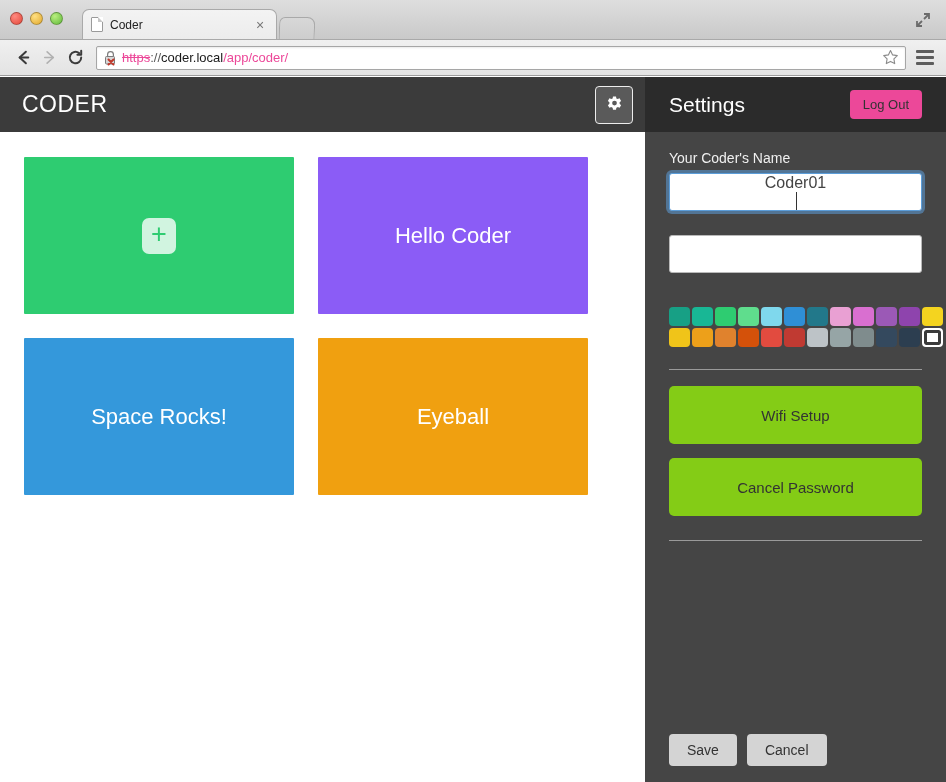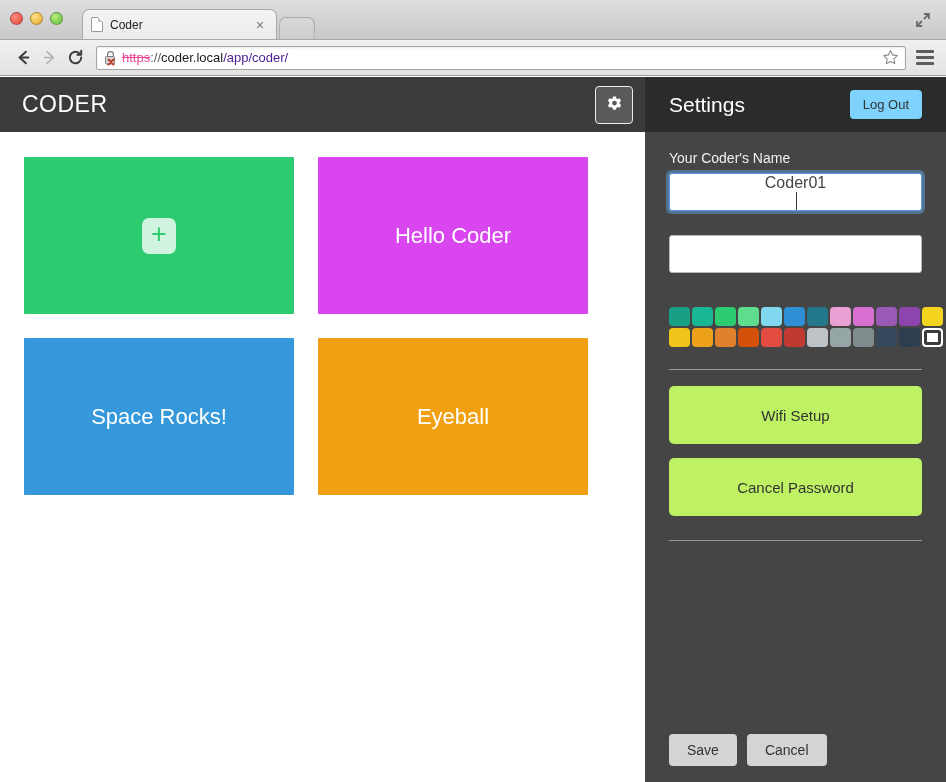--- a/index.html
+++ b/index.html
@@ -80,21 +80,21 @@
     flex: 1 1 auto; height: 24px; margin: 0 8px 0 8px;
     background: #fff; border: 1px solid #a6a6a6; border-radius: 2px;
     display: flex; align-items: center; padding: 0 6px;
     box-shadow: inset 0 1px 2px rgba(0,0,0,.09);
   }
   #lock-warn { width: 15px; height: 16px; flex: 0 0 auto; margin-right: 4px; }
   #url-text { font-size: 13px; white-space: nowrap; flex: 1 1 auto; overflow: hidden; }
   #url-text .scheme { color: #ec4899; text-decoration: line-through; }
   #url-text .sep { color: #5a5a5a; }
   #url-text .host { color: #1a1a1a; }
-  #url-text .path { color: #4c1d95; }
+  #url-text .path { color: #ec4899; }
   #star-icon { width: 17px; height: 17px; color: #8a8a8a; flex: 0 0 auto; }
   #menu-btn { width: 22px; height: 22px; display: flex; flex-direction: column;
     justify-content: center; gap: 3px; padding: 0 2px; }
   #menu-btn i { display: block; height: 3px; background: #5d5d5d; border-radius: 1px; }
 
   
   #viewport {
     position: absolute; left: 0; top: 77px; width: 946px; height: 705px;
     display: flex; background: #fff;
   }
@@ -138,21 +138,21 @@
     width: 301px; height: 100%; background: #454545;
     display: flex; flex-direction: column; color: #fff;
   }
   #settings-header {
     height: 55px; background: #2b2b2b; flex: 0 0 auto;
     display: flex; align-items: center; justify-content: space-between;
     padding: 0 24px 0 24px;
   }
   #settings-title { font-size: 21px; font-weight: 400; }
   #logout-button {
-    background: #7dd3fc; color: #333; border: none; border-radius: 4px;
+    background: #ec4899; color: #333; border: none; border-radius: 4px;
     font-size: 13px; padding: 7px 13px; font-family: inherit;
   }
   #settings-body { flex: 1 1 auto; padding: 18px 24px 0 24px;
     display: flex; flex-direction: column; overflow: hidden; }
   .field-label { font-size: 14px; color: #f0f0f0; margin-bottom: 7px; }
   .text-input {
     width: 253px; height: 38px; border-radius: 3px; background: #fff;
     border: 1px solid #b9b9b9; font-size: 16px; color: #444;
     padding: 0 10px; font-family: inherit;
     display: flex; align-items: center;
@@ -169,21 +169,21 @@
   #color-section { margin-top: 2px; }
   #swatch-grid {
     display: grid; grid-template-columns: repeat(12, 21px);
     gap: 2px 2px; margin-top: 8px;
   }
   .swatch { width: 21px; height: 19px; border-radius: 4px; }
   .swatch.selected { background: #fff !important; border: 2px solid #fff;
     box-shadow: inset 0 0 0 3px #3b3b3b; }
   .divider { height: 1px; background: #9a9a9a; width: 253px; }
   .wide-button {
-    width: 253px; height: 58px; background: #bef264; color: #333;
+    width: 253px; height: 58px; background: #84cc16; color: #333;
     border: none; border-radius: 5px; font-size: 15px;
     font-family: inherit; display: flex; align-items: center;
     justify-content: center;
   }
   #settings-footer {
     flex: 0 0 auto; padding: 0 24px 16px 24px; display: flex; gap: 10px;
   }
   .small-button {
     background: #d4d4d4; color: #333; border: none; border-radius: 4px;
     font-size: 14px; padding: 8px 18px; font-family: inherit;
@@ -272,21 +272,21 @@
           </svg>
         </div>
       </div>
 
       <div id="tile-grid">
         <div class="tile" style="background:#2ecc71">
           <div id="add-tile-icon">
             <span style="color:#2ecc71">+</span>
           </div>
         </div>
-        <div class="tile" style="background:#d946ef">
+        <div class="tile" style="background:#8b5cf6">
           <span>Hello Coder</span>
         </div>
         <div class="tile" style="background:#3498db">
           <span>Space Rocks!</span>
         </div>
         <div class="tile" style="background:#f0a010">
           <span>Eyeball</span>
         </div>
       </div>
     </div>

